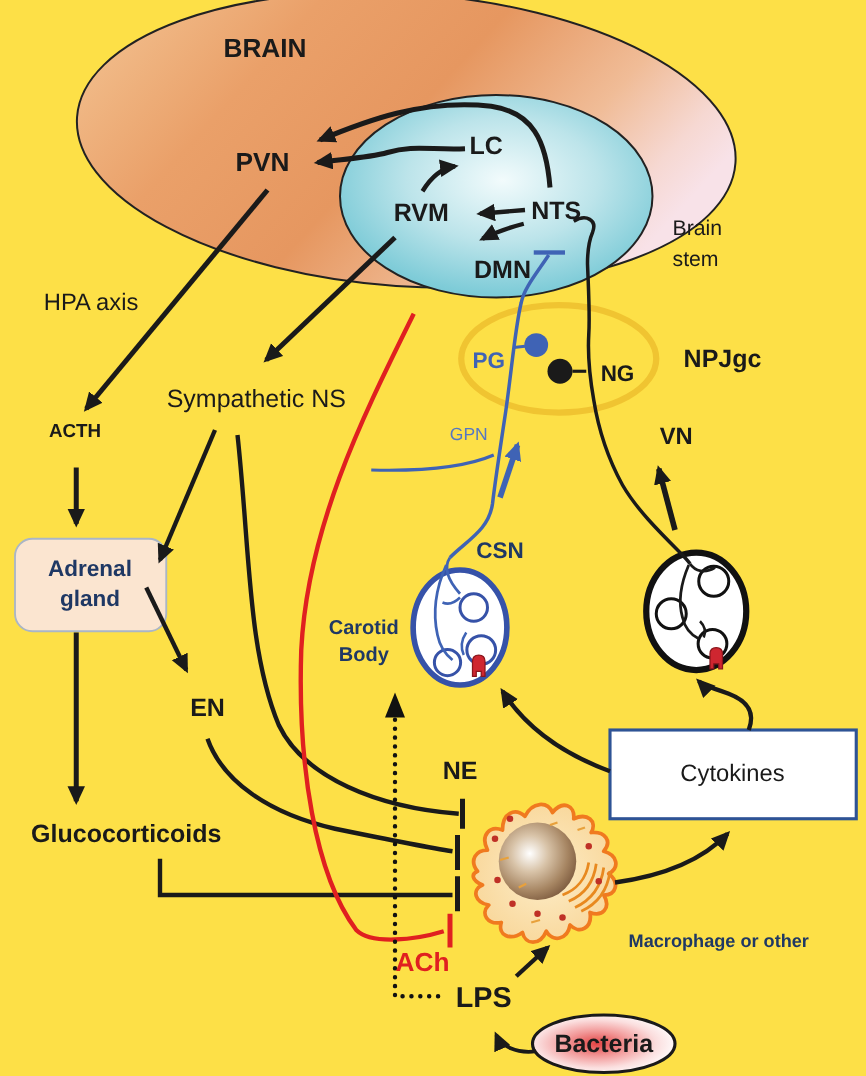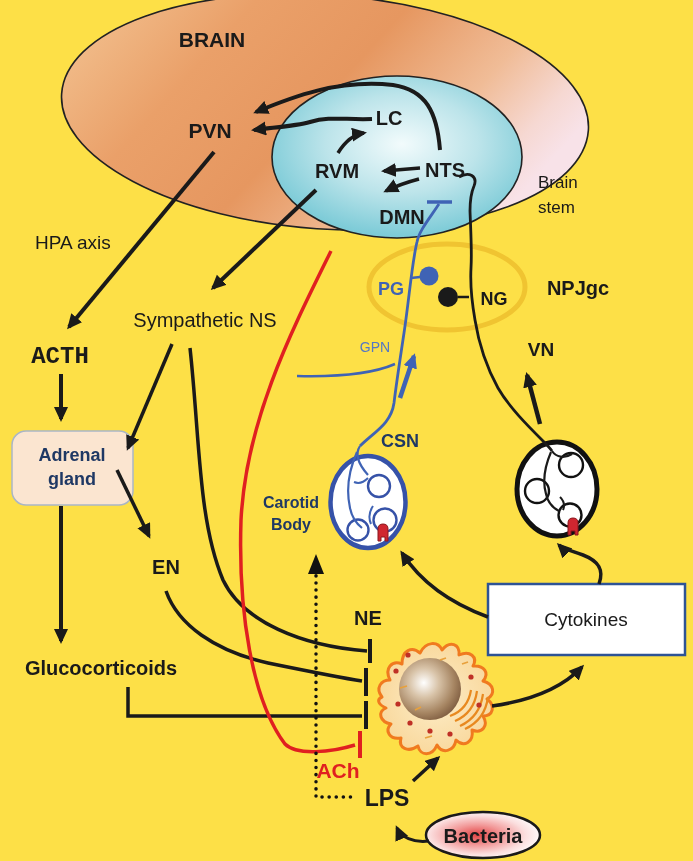--- a/index.html
+++ b/index.html
@@ -16,21 +16,21 @@
   .two-line span{display:block;}
   #brain-label{left:212px;top:40px;font-size:21px;}
   #pvn-label{left:210px;top:131px;font-size:21px;}
   #lc-label{left:389px;top:118px;font-size:20px;}
   #rvm-label{left:337px;top:171px;font-size:20px;}
   #nts-label{left:445px;top:170px;font-size:20px;}
   #dmn-label{left:374px;top:217px;font-size:20px;margin-left:28px;}
   #brainstem-label{left:538px;top:170px;font-size:17px;line-height:25px;}
   #hpa-label{left:35px;top:232px;font-size:19px;}
   #sympathetic-label{left:205px;top:320px;font-size:20px;}
-  #acth-label{left:60px;top:357px;font-size:24px;font-family:Liberation Mono, monospace;}
+  #acth-label{left:60px;top:345px;font-size:15px;}
   #adrenal-label{left:72px;top:467px;font-size:18px;line-height:24px;}
   #en-label{left:166px;top:567px;font-size:20px;}
   #gluco-label{left:101px;top:668px;font-size:20px;}
   #ne-label{left:368px;top:618px;font-size:20px;}
   #npjgc-label{left:578px;top:288px;font-size:20px;}
   #pg-label{left:391px;top:289px;font-size:18px;}
   #ng-label{left:494px;top:299px;font-size:18px;}
   #gpn-label{left:375px;top:347px;font-size:14px;color:#5577c4;}
   #vn-label{left:541px;top:350px;font-size:19px;}
   #csn-label{left:400px;top:441px;font-size:18px;}
@@ -252,18 +252,19 @@
 <div class="lbl bold" id="vn-label">VN</div>
 <div class="lbl bold navy" id="csn-label">CSN</div>
 <div class="lbl bold navy two-line" id="carotid-label">
   <span>Carotid</span>
   <span>Body</span>
 </div>
 <div class="lbl two-line" id="cytokines-label">
   <span>Cytokines</span>
 </div>
 <div class="lbl bold navy two-line" id="macrophage-label">
+  <span>Macrophage or other</span>
 </div>
 <div class="lbl bold red" id="ach-label">ACh</div>
 <div class="lbl bold" id="lps-label">LPS</div>
 <div class="lbl bold" id="bacteria-label">Bacteria</div>
 
 </div>
 
 </body></html>

